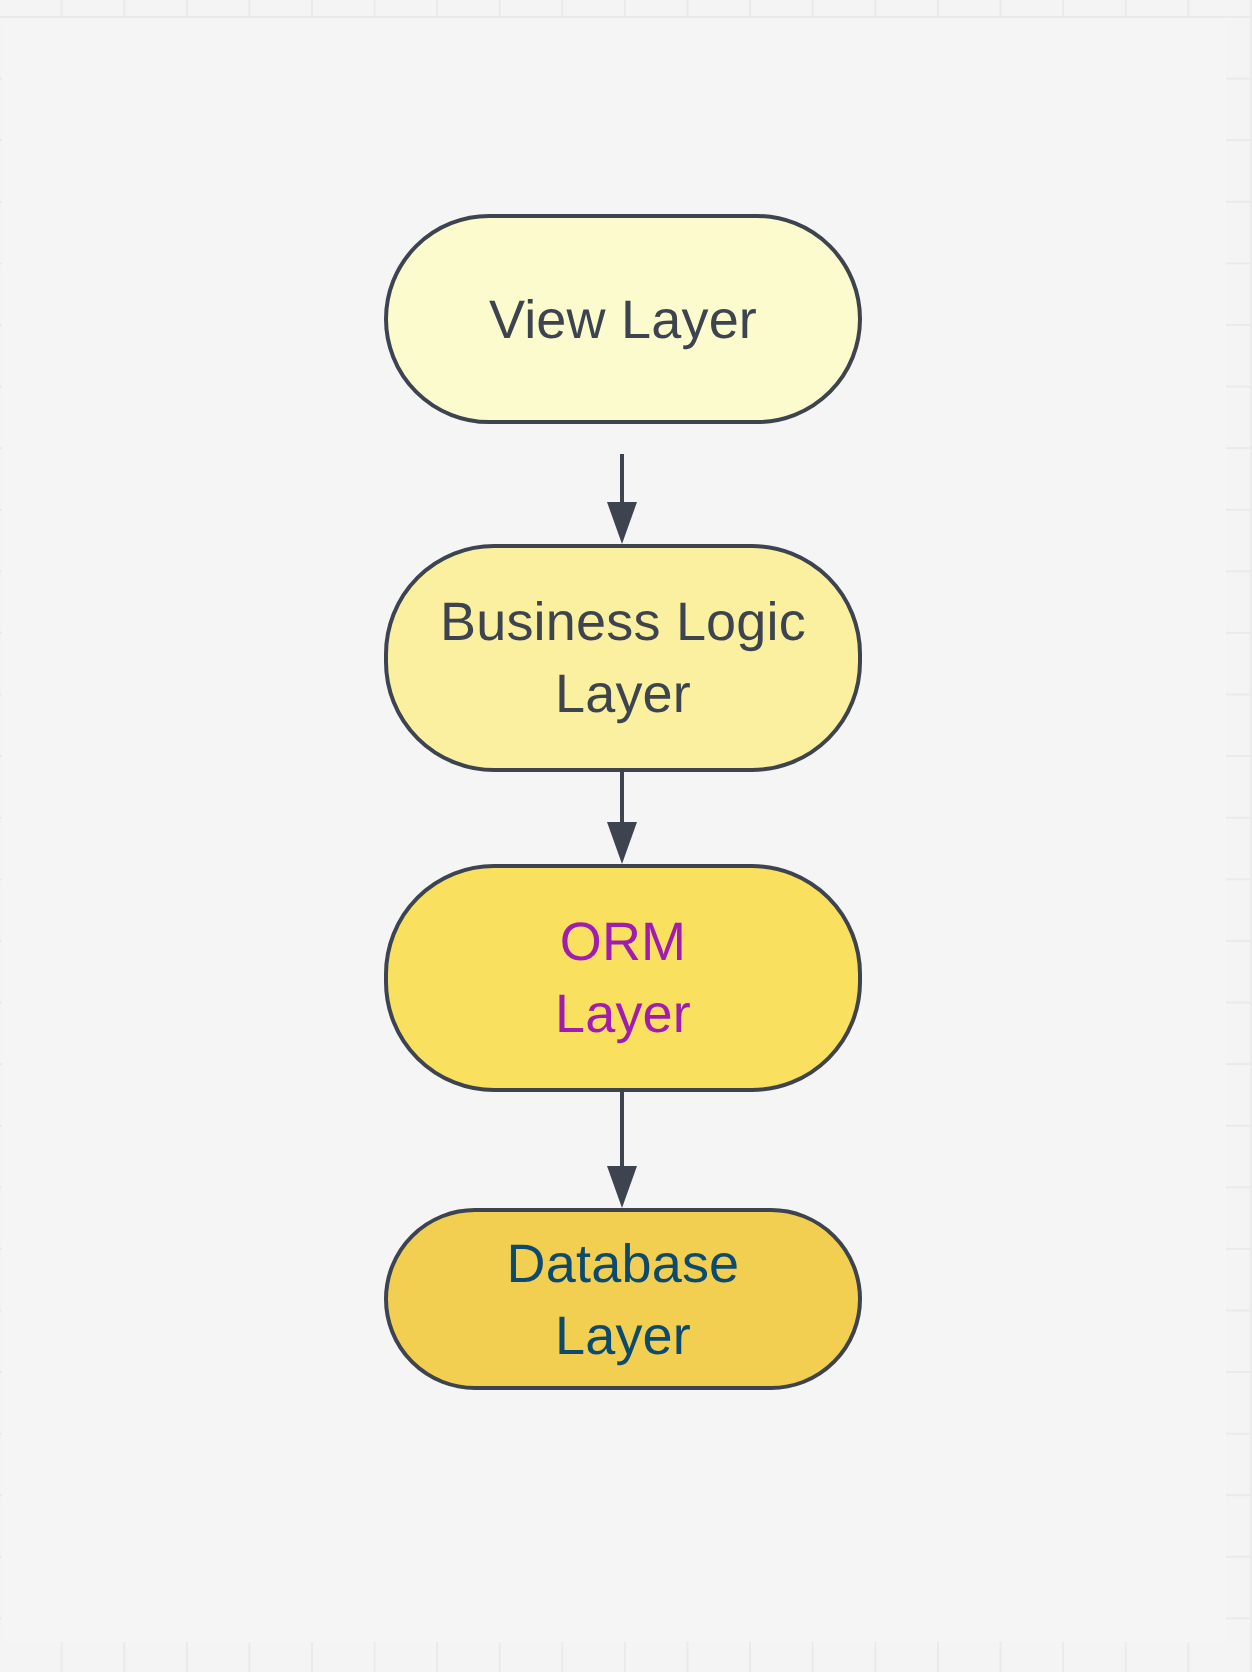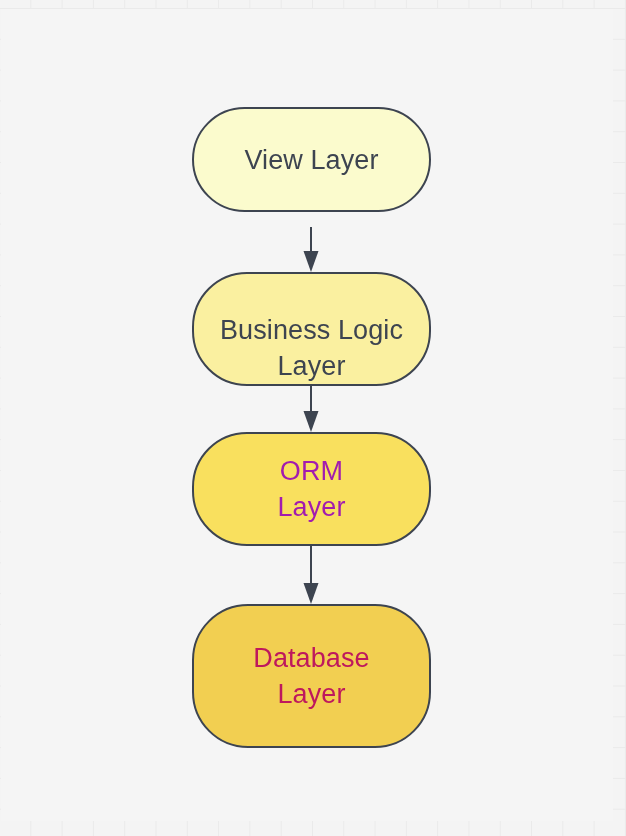--- a/index.html
+++ b/index.html
@@ -88,25 +88,25 @@
   <div class="edge" style="left: 301px; top: 546px; height: 58px;">
       <svg width="20" height="58" viewBox="0 0 20 58">
         <line x1="10" y1="0" x2="10" y2="39" stroke="#3d4450" stroke-width="2"></line>
         <polygon points="2.5,37 17.5,37 10,58" fill="#3d4450"></polygon>
       </svg>
     </div>
 
   <div class="node" style="left: 192px; top: 107px; width: 239px; height: 105px; background: rgb(251, 251, 205); border-color: rgb(61, 68, 80); color: rgb(61, 68, 80); border-radius: 58px;">
     <span class="node-label">View Layer</span>
   </div>
-  <div class="node" style="left: 192px; top: 272px; width: 239px; height: 114px; background: rgb(250, 240, 160); border-color: rgb(61, 68, 80); color: rgb(61, 68, 80); border-radius: 55px; align-items: flex-end;">
+  <div class="node" style="left: 192px; top: 272px; width: 239px; height: 114px; background: rgb(250, 240, 160); border-color: rgb(61, 68, 80); color: rgb(61, 68, 80); border-radius: 55px;">
     <span class="node-label">Business Logic
 Layer</span>
   </div>
   <div class="node" style="left: 192px; top: 432px; width: 239px; height: 114px; background: rgb(249, 224, 94); border-color: rgb(61, 68, 80); color: #a21caf; border-radius: 55px;">
     <span class="node-label">ORM
 Layer</span>
   </div>
-  <div class="node" style="left: 192px; top: 604px; width: 239px; height: 144px; background: rgb(242, 207, 81); border-color: rgb(61, 68, 80); color: #be185d; border-radius: 56px; justify-content: center;">
+  <div class="node" style="left: 192px; top: 604px; width: 239px; height: 91px; background: rgb(242, 207, 81); border-color: rgb(61, 68, 80); color: #0c4a6e; border-radius: 56px; justify-content: center;">
     <span class="node-label">Database
 Layer</span>
   </div>
 </div>
 
 </body></html>

